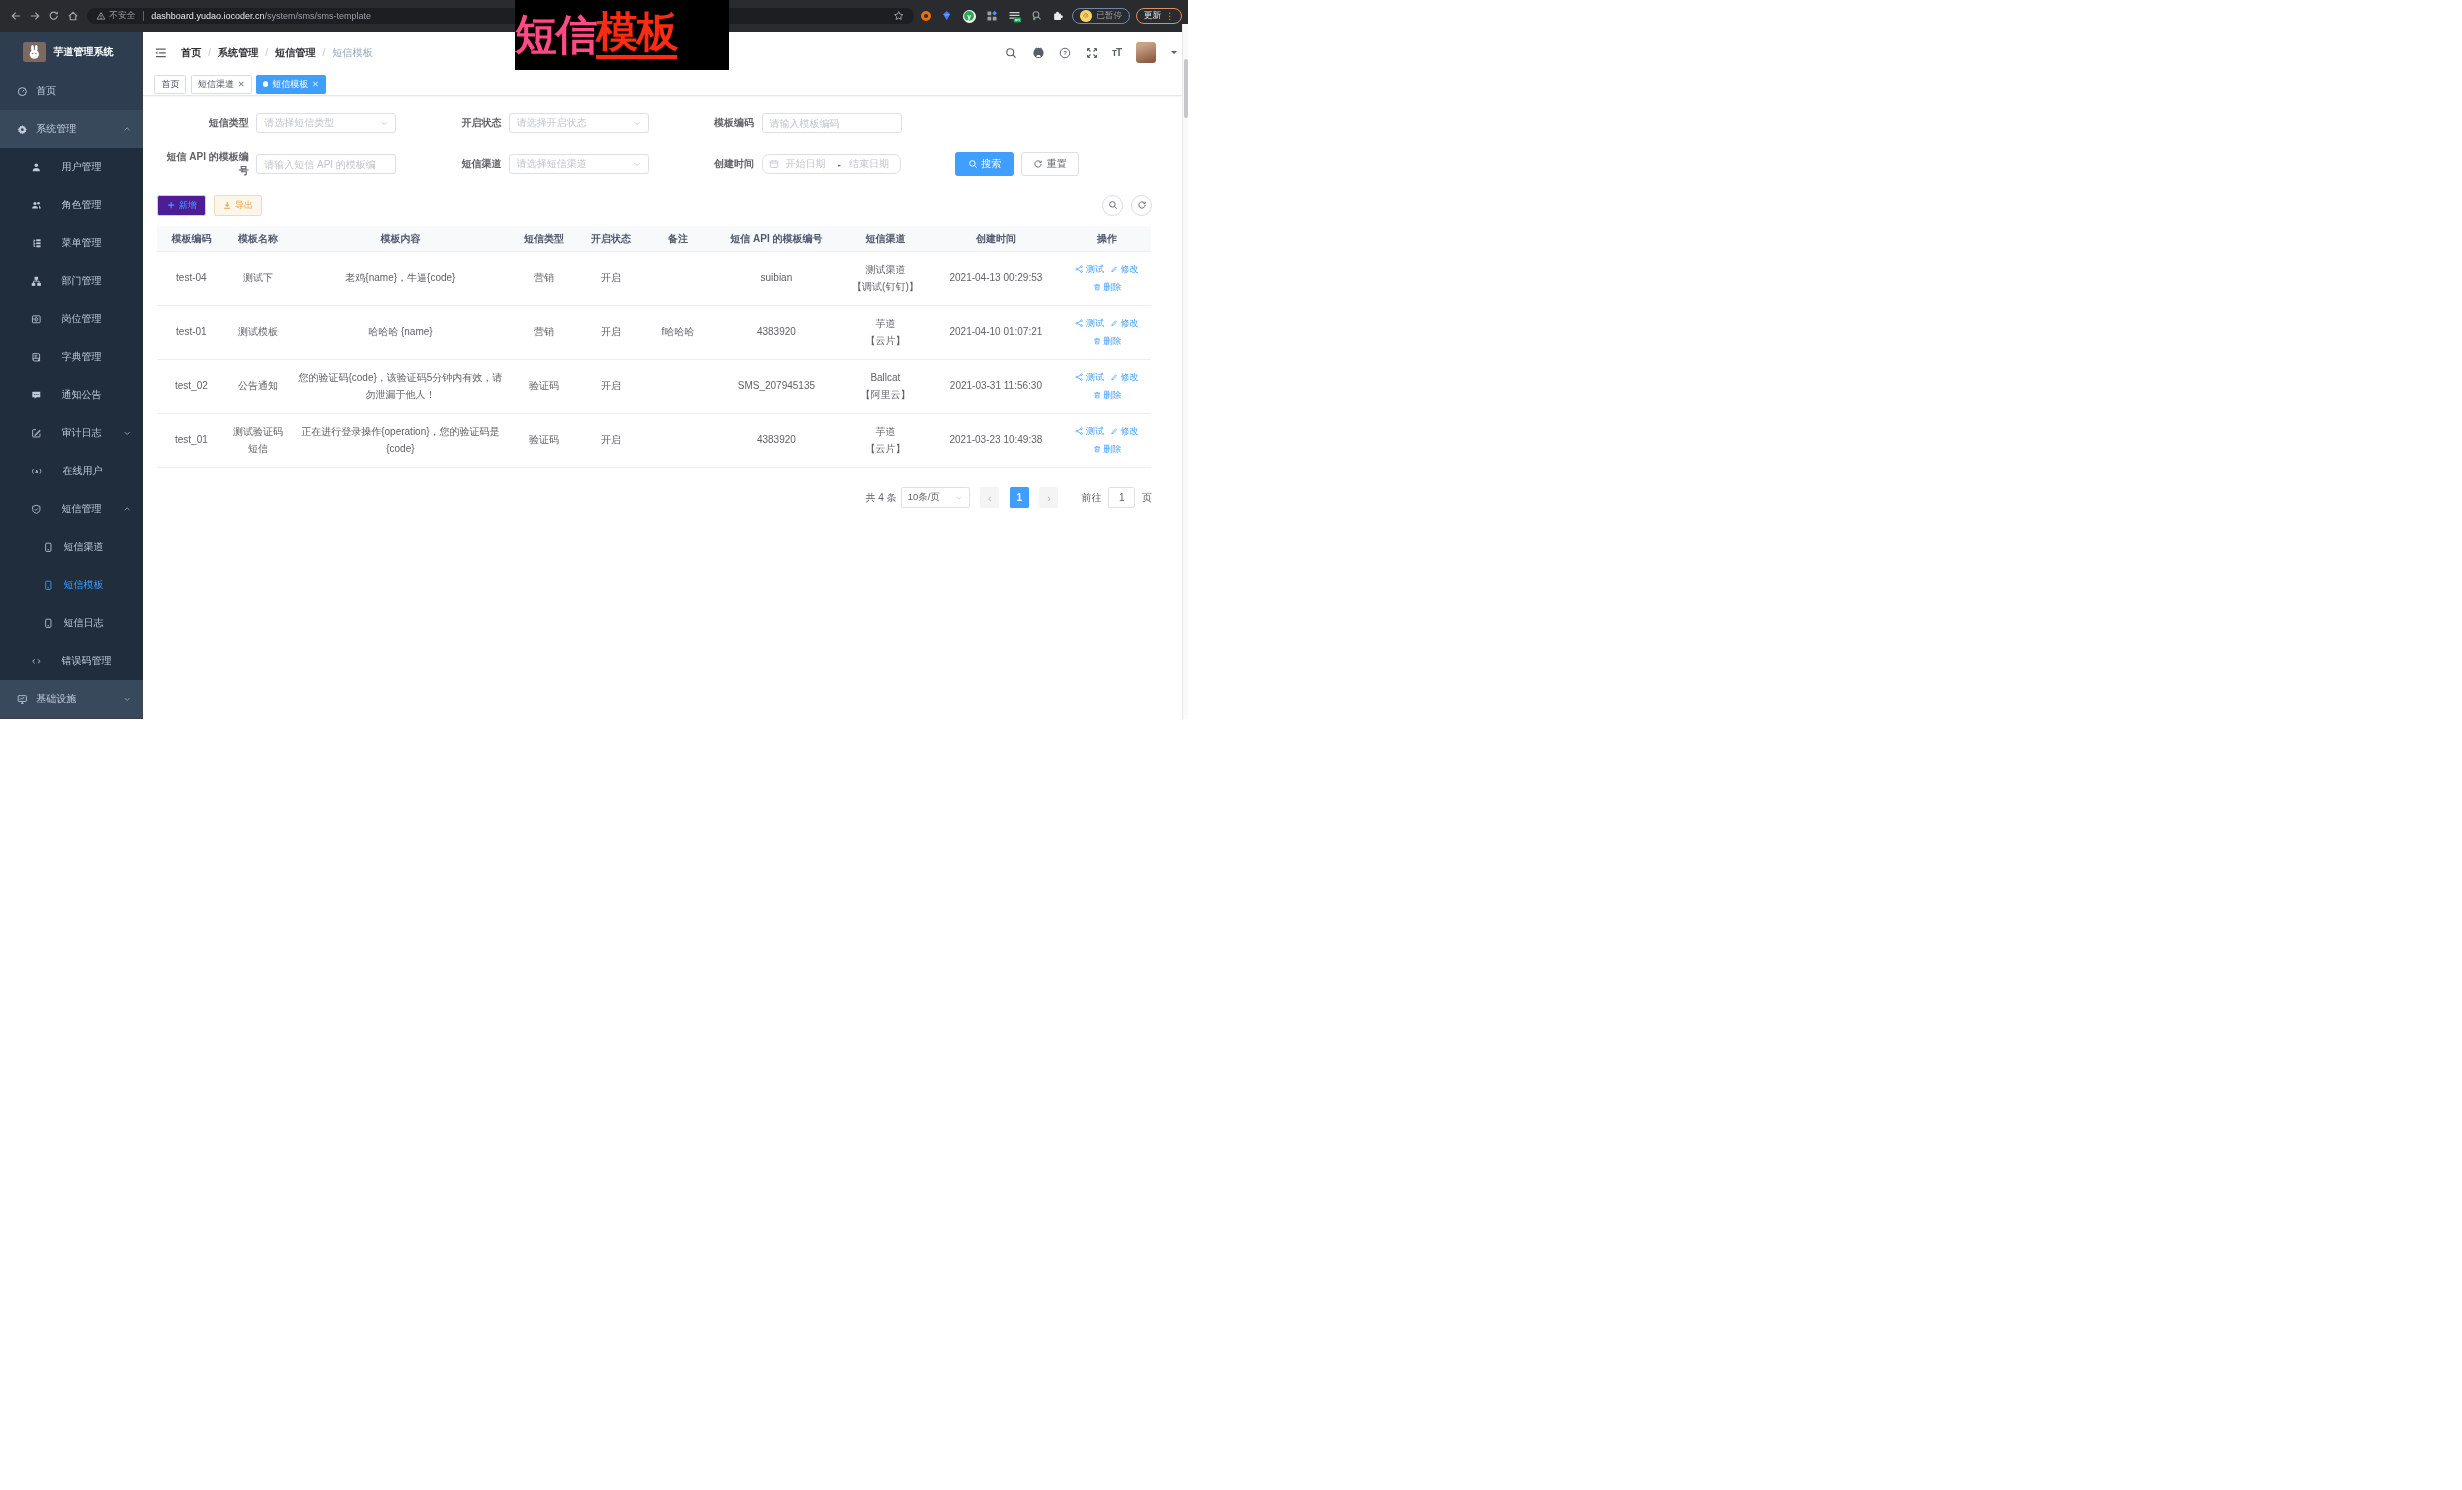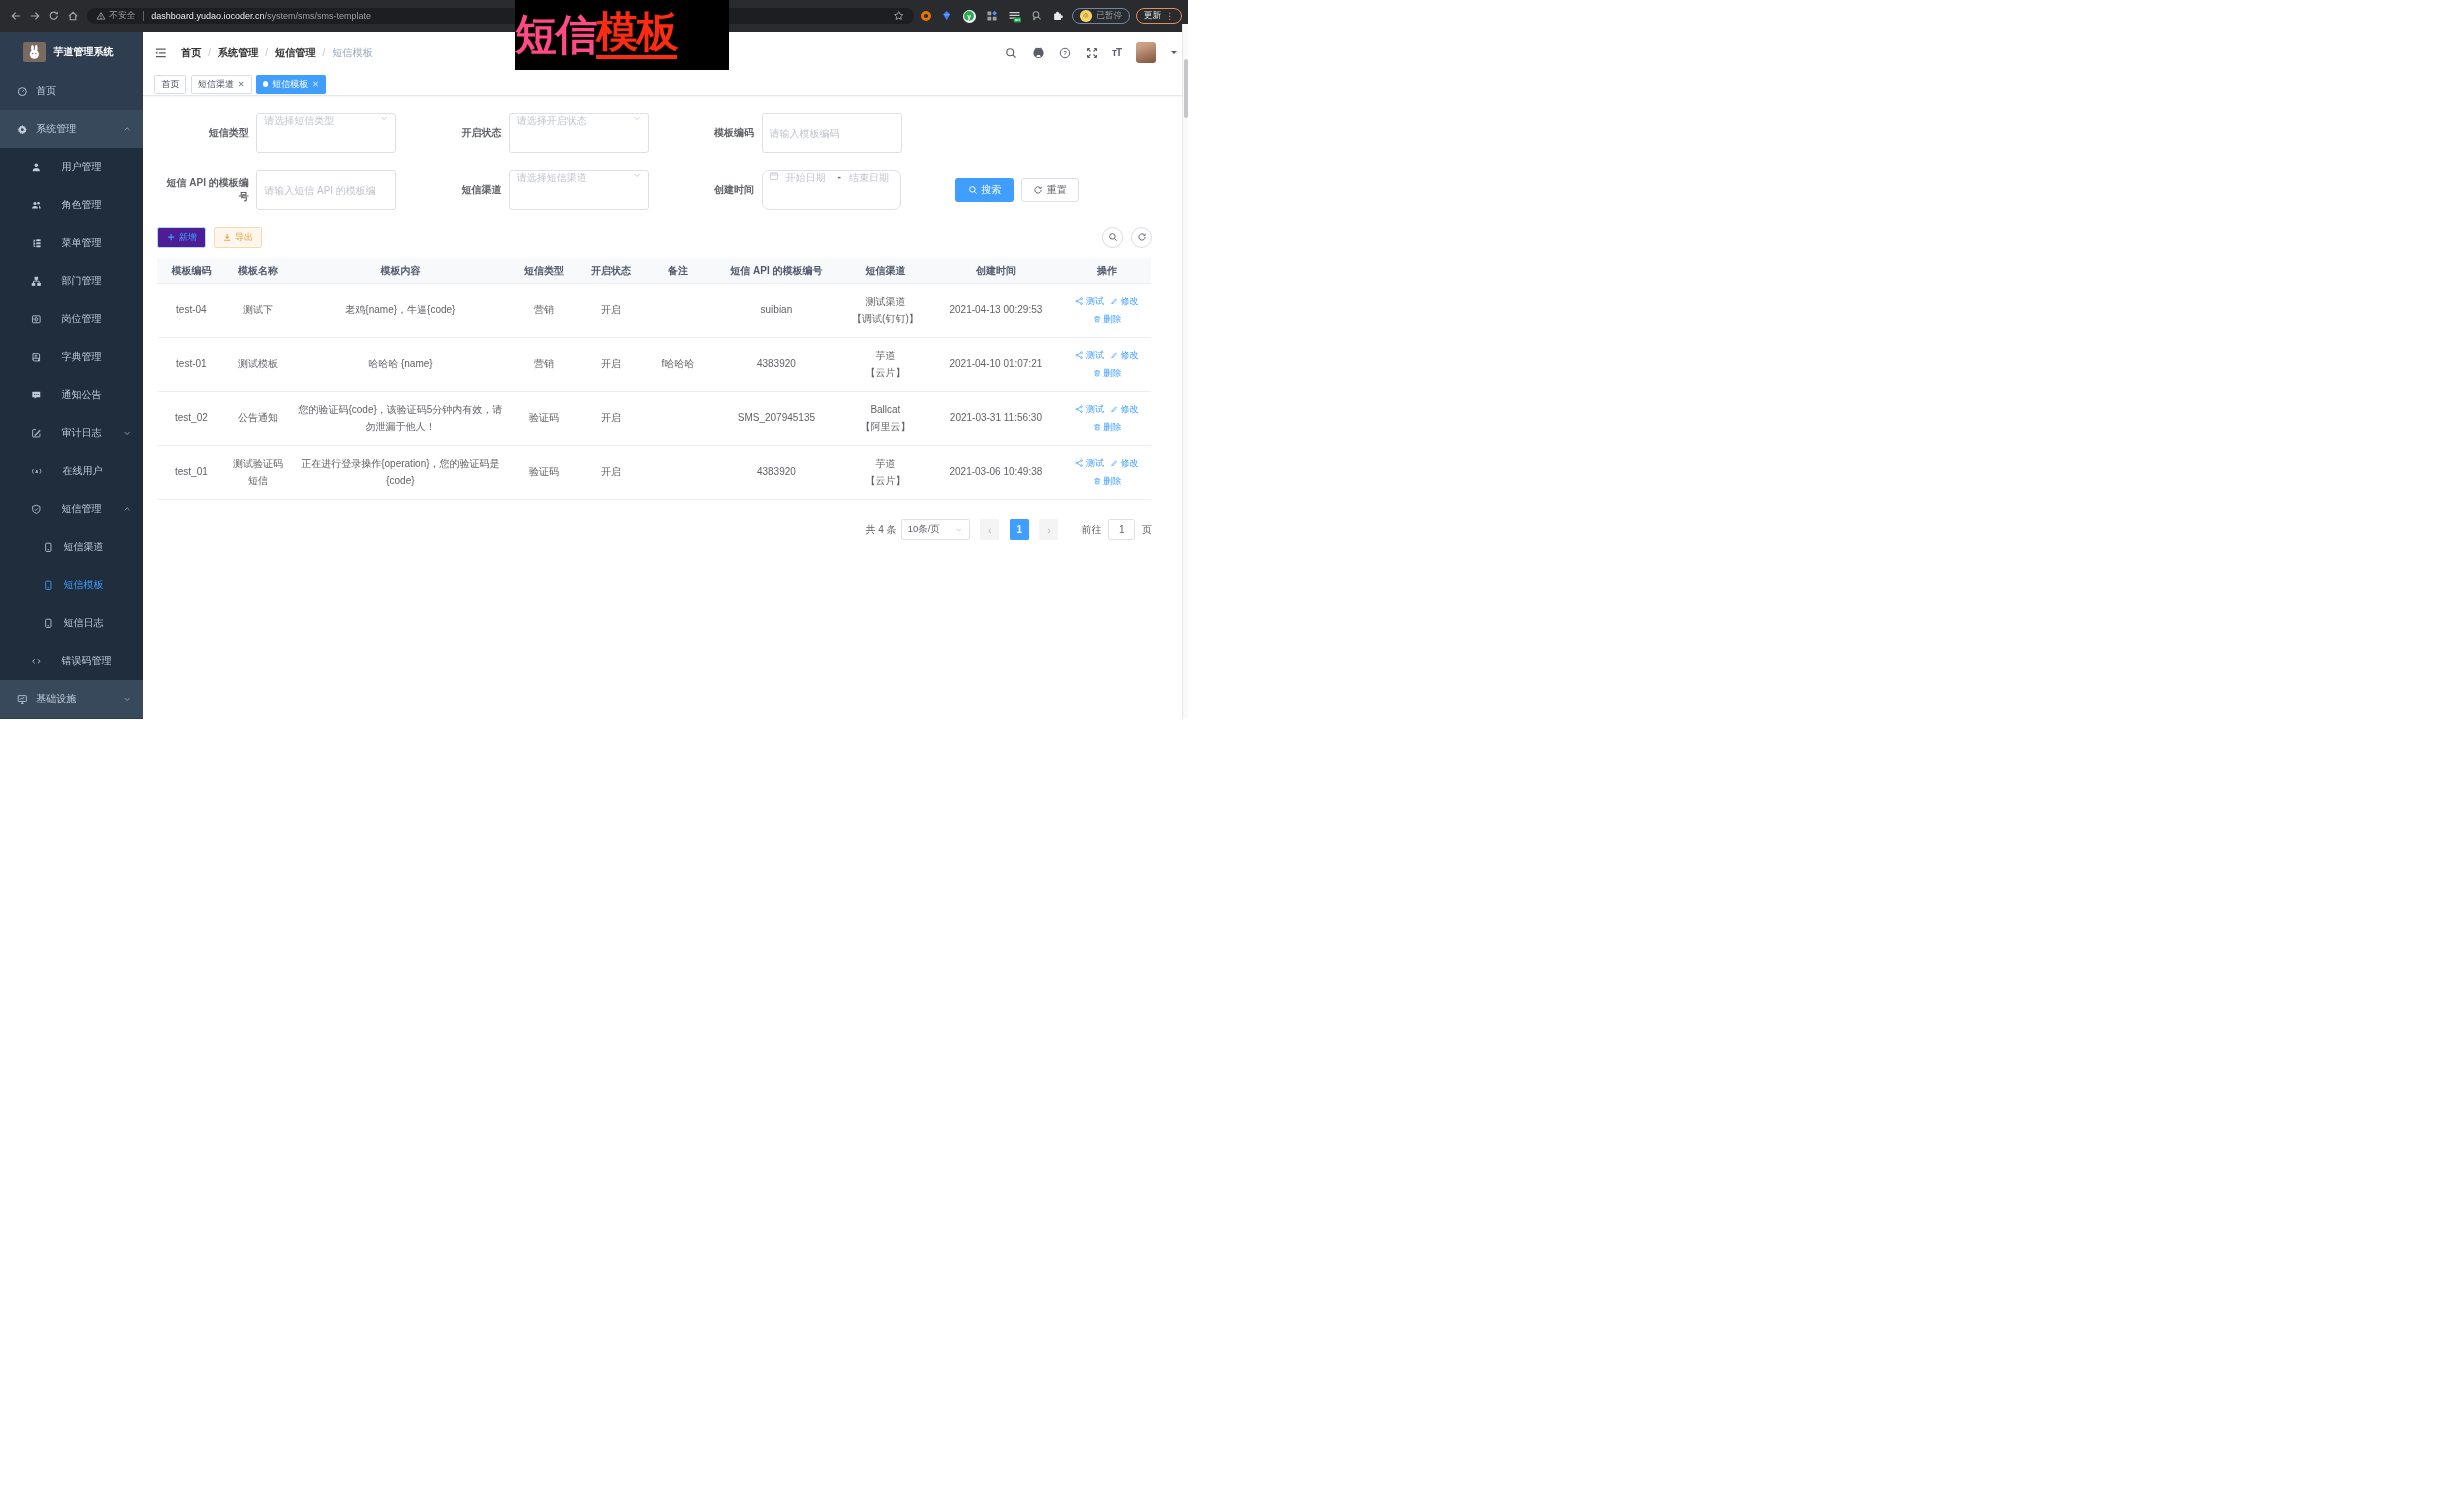--- a/index.html
+++ b/index.html
@@ -63,21 +63,21 @@
   .tags { height:23px; display:flex; align-items:center; padding-left:11.4px; gap:4.5px; border-bottom:0.8px solid #e4e7ed; box-shadow:0 0.8px 2.3px rgba(0,21,41,.06); flex-shrink:0; }
   .tag { height:19px; border:0.8px solid #d8dce5; background:#fff; padding:0 6px; font-size:9px; color:#495060; display:flex; align-items:center; gap:3.8px; border-radius:1.5px; cursor:pointer; }
   .tag .x { font-size:8.3px; opacity:.75; }
   .tag.on { background:#409eff; border-color:#409eff; color:#fff; }
   .tag .dot { width:5.3px; height:5.3px; border-radius:50%; background:#fff; }
 
   .content { flex:1; padding:17.4px 0 0 14.4px; position:relative; min-width:0; }
   .frow { display:flex; align-items:center; margin-bottom:16.7px; }
   .fg { display:flex; align-items:center; margin-right:13.6px; }
   .fg .flabel { width:99px; text-align:right; padding-right:7.6px; font-size:10px; font-weight:600; color:#606266; flex-shrink:0; }
-  .fbox { width:140px; height:40px; border:0.8px solid #dcdfe6; border-radius:3px; background:#fff; display:flex; align-items:flex-start; padding:0 6.8px; font-size:10px; color:#c0c4cc; }
+  .fbox { width:140px; height:20px; border:0.8px solid #dcdfe6; border-radius:3px; background:#fff; display:flex; align-items:center; padding:0 6.8px; font-size:10px; color:#c0c4cc; }
   .fbox .ph { flex:1; overflow:hidden; white-space:nowrap; }
   input.fbox { outline:none; color:#606266; }
   input.fbox::placeholder { color:#c0c4cc; }
   .fbox .chev { color:#c0c4cc; }
   .fbox.date { width:139px;border-radius:7px; }
   .fbox.date .cal { color:#c0c4cc; margin-right:6px; display:flex; }
   .fbox.date .dsh { margin:0 8.3px; color:#606266; font-weight:bold; }
   .btn { height:24px; border-radius:3px; font-size:10px; display:inline-flex; align-items:center; gap:3.8px; padding:0 11.4px; cursor:pointer; border:0.8px solid transparent; }
   .btn-search { background:#409eff; color:#fff; margin-left:41px; }
   .btn-reset { background:#fff; border-color:#dcdfe6; color:#606266; margin-left:6.8px; }
@@ -724,21 +724,21 @@
             <td>测试验证码短信</td>
             <td>正在进行登录操作{operation}，您的验证码是{code}</td>
             <td>验证码</td>
             <td>开启</td>
             <td></td>
             <td>4383920</td>
             <td>
                 <div>芋道</div>
                 <div>【云片】</div>
               </td>
-            <td>2021-03-06 10:49:38</td>
+            <td>2021-03-23 10:49:38</td>
             <td>
               <a class="lnk">
                   <svg width="8.3" height="8.3" viewBox="0 0 16 16" fill="none" stroke="currentColor" stroke-width="1.4">
                     <circle cx="12.5" cy="3.2" r="1.7"></circle>
                     <circle cx="12.5" cy="12.8" r="1.7"></circle>
                     <circle cx="3.5" cy="8" r="1.7"></circle>
                     <path d="M5.1 7.2l5.8-3.2M5.1 8.8l5.8 3.2"></path>
                   </svg>
                   <span>测试</span>
                 </a><a class="lnk">

